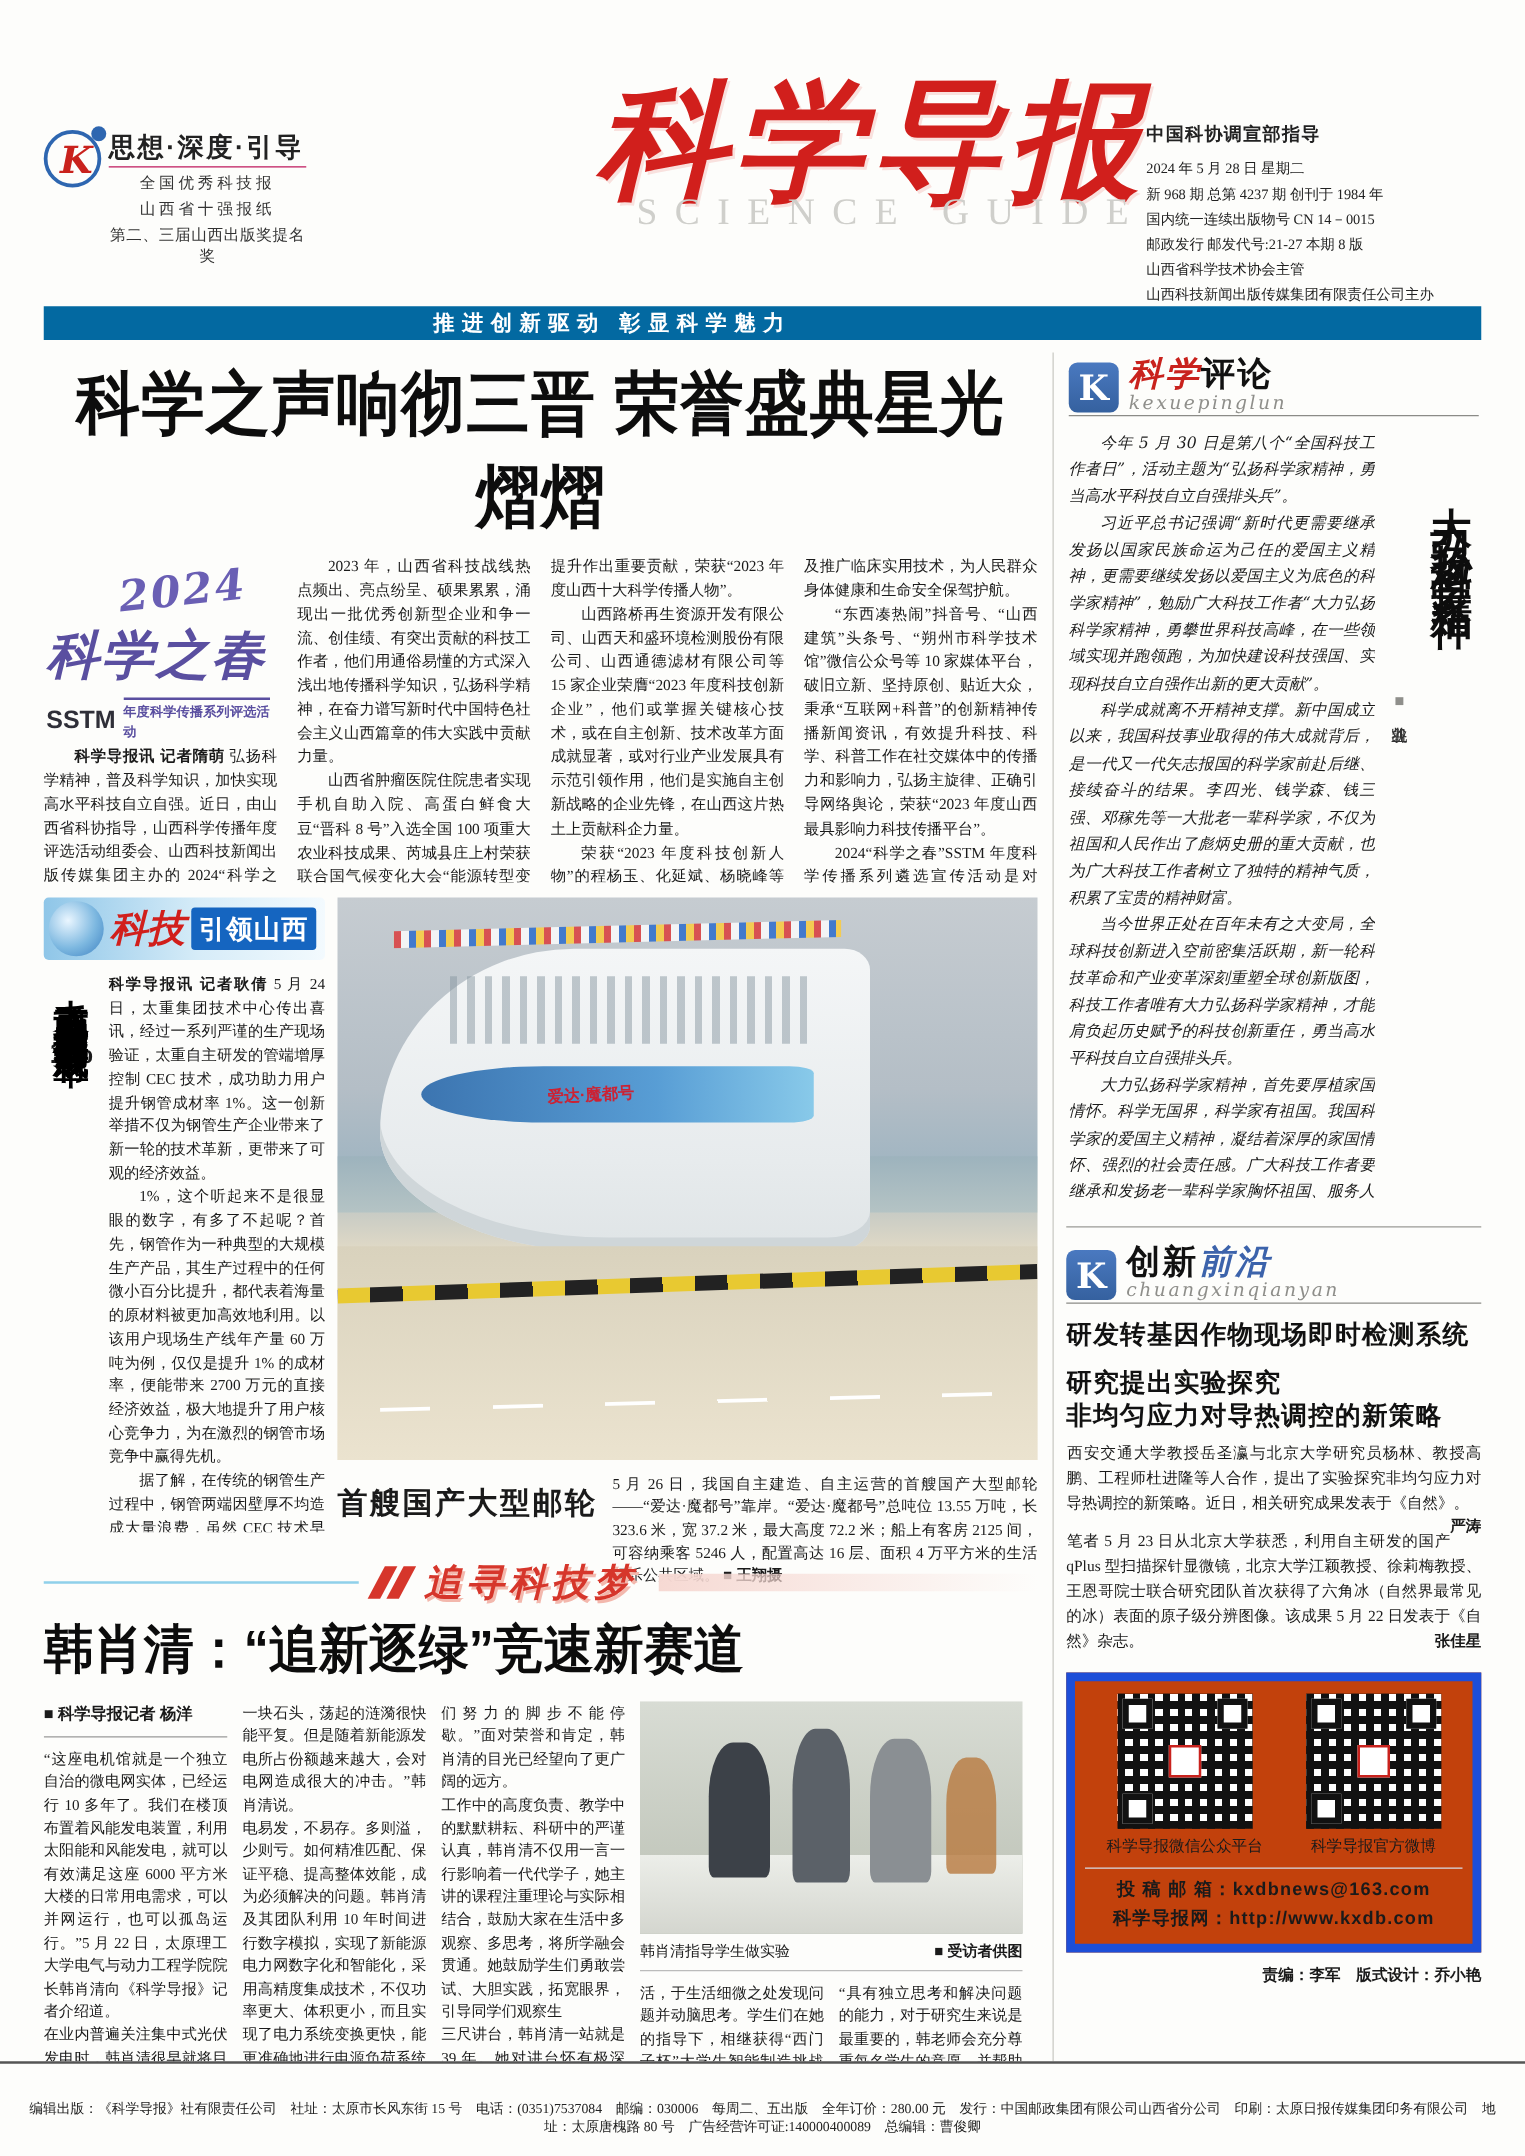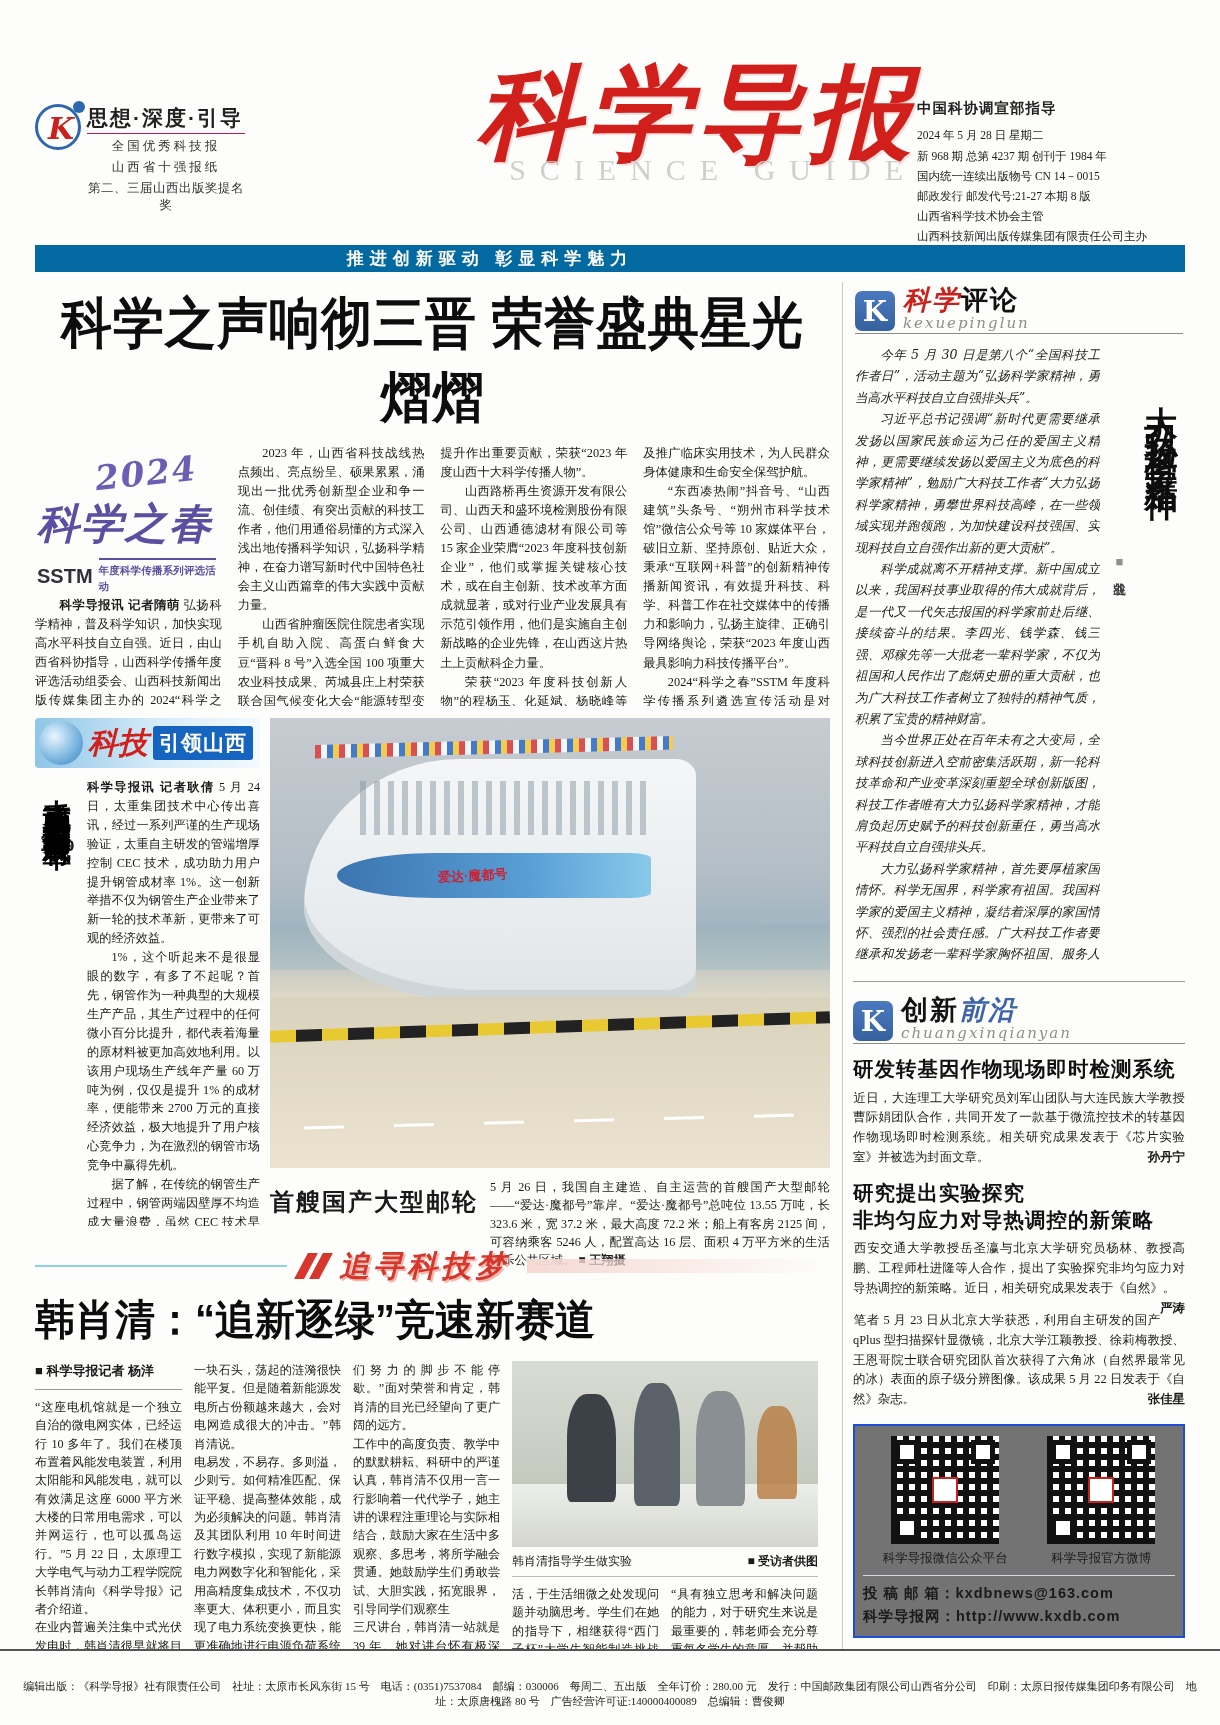--- a/index.html
+++ b/index.html
@@ -120,31 +120,31 @@
   .comment-vtitle { writing-mode:vertical-rl; font-family:"Liberation Sans", sans-serif; font-weight:900; font-size:33px; letter-spacing:10px; color:#0d0d0d; padding-top:36px; }
 
   
   .frontier { padding-top:14px; }
   .f-article { margin-top:12px; }
   .f-title { font-family:"Liberation Sans", sans-serif; font-weight:700; font-size:20.5px; letter-spacing:1px; color:#111; line-height:1.3; }
   .f-text { font-size:12.4px; line-height:1.6; text-align:justify; margin-top:6px; }
   .f-text .indent { text-indent:2em; display:inline-block; width:0; }
   .f-author { float:right; font-weight:700; font-family:"Liberation Sans", sans-serif; font-size:12.4px; }
   
-  .qr-box { border:2px solid #1d4ed8; margin-top:14px; padding:10px 8px 8px 8px; background:#737373; }
+  .qr-box { border:7px solid #1d4ed8; margin-top:14px; padding:10px 8px 8px 8px; background:#c2410c; }
   .qr-row { display:flex; justify-content:space-around; }
   .qr-cell { text-align:center; }
   .qr { position:relative; width:108px; height:108px; margin:0 auto; background:
       repeating-linear-gradient(90deg,#111 0 6px,transparent 6px 12px),
       repeating-linear-gradient(0deg,#111 0 6px,#fff 6px 12px); }
   .qr:after { content:""; position:absolute; inset:38%; background:#fff; border:2px solid #c9221d; }
   .qr .c { position:absolute; width:24px; height:24px; border:5px solid #111; background:#fff; }
   .qr .c1 { left:4px; top:4px; } .qr .c2 { right:4px; top:4px; } .qr .c3 { left:4px; bottom:4px; }
   .qr-label { font-size:12.5px; margin-top:6px; }
-  .qr-contact { font-family:"Liberation Sans", sans-serif; font-weight:700; font-size:14.5px; letter-spacing:1px; margin-top:8px; line-height:1.6; border-top:1px solid #d6dbe6; padding-top:6px; }
+  .qr-contact { text-align:center; font-family:"Liberation Sans", sans-serif; font-weight:700; font-size:14.5px; letter-spacing:1px; margin-top:8px; line-height:1.6; border-top:1px solid #d6dbe6; padding-top:6px; }
   .editors { text-align:right; font-weight:700; font-size:12.5px; margin-top:10px; font-family:"Liberation Sans", sans-serif; }
 
   
   .footer { position:absolute; left:0; bottom:0; width:100%; border-top:2px solid #555; padding:28px 20px 16px 20px; font-size:11px; color:#222; text-align:center; letter-spacing:0; background:#fdfdfb; }
 </style>
 </head>
 <body>
 
 <div class="page">
 
@@ -348,21 +348,20 @@
           <div class="sec-title-wrap">
             <div class="sec-title">
               <span class="plain">创新</span><span class="script-blue">前沿</span>
             </div>
             <div class="sec-pinyin">chuangxinqianyan</div>
           </div>
         </div>
 
         <div class="f-article">
           <div class="f-title">研发转基因作物现场即时检测系统</div>
-          <div class="f-text"><span class="indent"></span><span>近日，大连理工大学研究员刘军山团队与大连民族大学教授曹际娟团队合作，共同开发了一款基于微流控技术的转基因作物现场即时检测系统。相关研究成果发表于《芯片实验室》并被选为封面文章。</span><span class="f-author">孙丹宁</span></div>
         </div>
 
         <div class="f-article">
           <div class="f-title"><span>研究提出实验探究</span><br><span>非均匀应力对导热调控的新策略</span></div>
           <div class="f-text"><span class="indent"></span><span>西安交通大学教授岳圣瀛与北京大学研究员杨林、教授高鹏、工程师杜进隆等人合作，提出了实验探究非均匀应力对导热调控的新策略。近日，相关研究成果发表于《自然》。</span><span class="f-author">严涛</span></div>
         </div>
 
         <div class="f-article">
           <div class="f-text"><span class="indent"></span><span>笔者 5 月 23 日从北京大学获悉，利用自主研发的国产 qPlus 型扫描探针显微镜，北京大学江颖教授、徐莉梅教授、王恩哥院士联合研究团队首次获得了六角冰（自然界最常见的冰）表面的原子级分辨图像。该成果 5 月 22 日发表于《自然》杂志。</span><span class="f-author">张佳星</span></div>
         </div>

